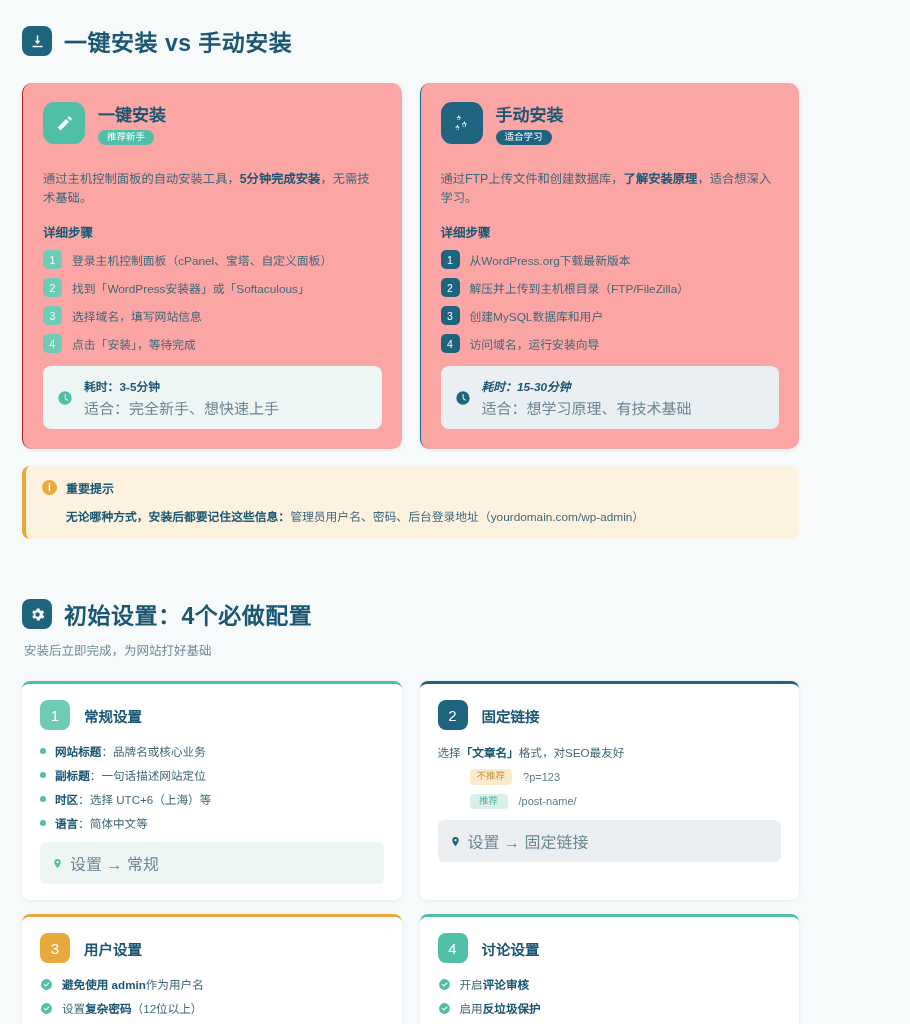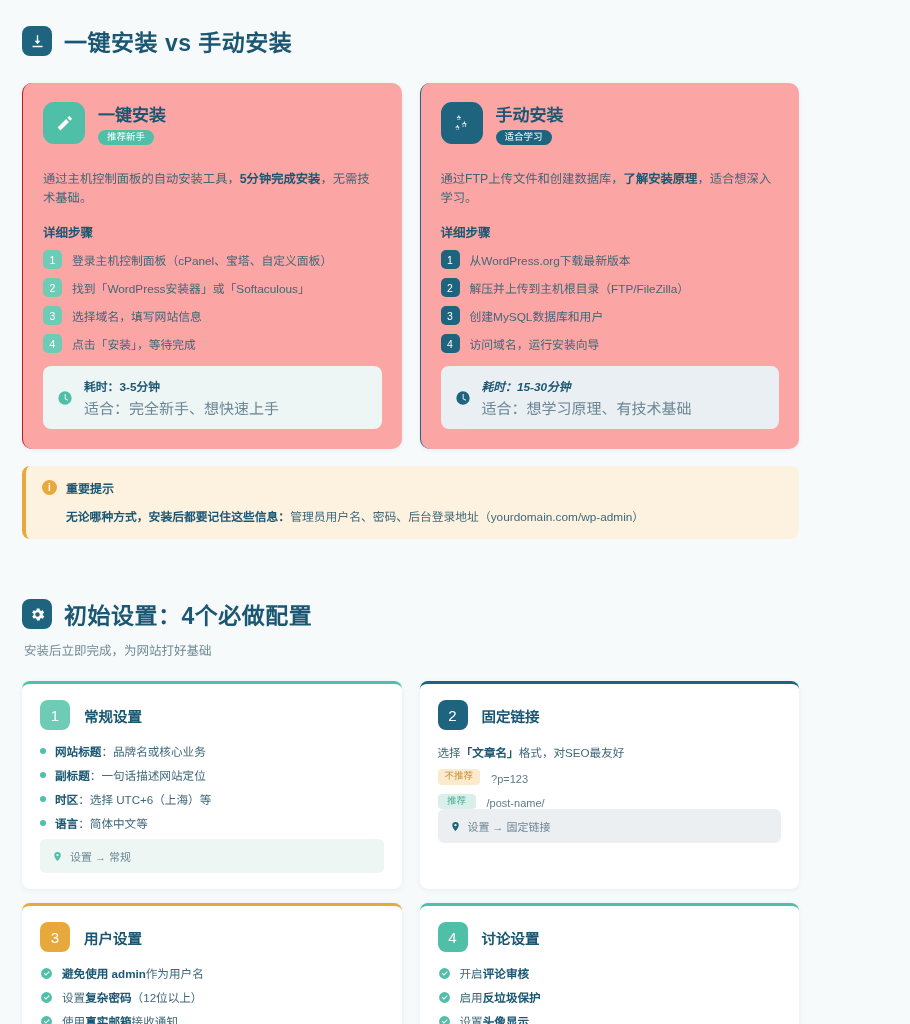--- a/index.html
+++ b/index.html
@@ -112,33 +112,33 @@
   .scard.c3 .scard-num { background: #e8a93c; }
   .scard.c4 .scard-num { background: #4fbfa8; }
   .scard-title { font-size: 14.5px; font-weight: bold; color: #1b5773; }
   .bullets { list-style: none; margin-top: 13px; }
   .bullets li { display: flex; align-items: baseline; gap: 9px; margin-bottom: 8px; font-size: 11.6px; color: #3f6777; }
   .bullets li b { color: #1b5773; }
   .dot { width: 6px; height: 6px; border-radius: 50%; background: #4fbfa8; flex: 0 0 auto; position: relative; top: -2px; }
   .check { width: 13px; height: 13px; flex: 0 0 auto; position: relative; top: 2px; }
   .check svg { width: 13px; height: 13px; fill: #4fbfa8; display: block; }
   .pathbar {
-    margin-top: 0; background: #eef6f4; border-radius: 6px;
+    margin-top: 11px; background: #eef6f4; border-radius: 6px;
     padding: 9px 12px; display: flex; align-items: center; gap: 7px;
-    font-size: 11px; color: #6b8694;
+    font-size: 16px; color: #6b8694;
   }
   .scard.c2 .pathbar { background: #eceff2; }
   .scard.c3 .pathbar { background: #fdf2e0; }
   .pin { width: 11px; height: 11px; flex: 0 0 auto; }
   .pin svg { width: 11px; height: 11px; fill: #4fbfa8; display: block; }
   .scard.c2 .pin svg { fill: #1e647f; }
   .scard.c3 .pin svg { fill: #e8a93c; }
   .perma-desc { font-size: 11.6px; color: #3f6777; margin-top: 14px; }
   .perma-desc b { color: #1b5773; }
-  .perma-row { display: flex; align-items: flex-end; gap: 11px; margin-top: 9px; font-size: 11px; color: #6b8694; }
+  .perma-row { display: flex; align-items: center; gap: 11px; margin-top: 9px; font-size: 11px; color: #6b8694; margin-left: 32px; }
   .tag {
     font-size: 9.5px; border-radius: 4px; padding: 2px 7px 3px 7px; line-height: 1.1;
     min-width: 38px; text-align: center;
   }
   .tag.bad { background: #fbeacb; color: #c79340; }
   .tag.good { background: #d9f0ea; color: #4fae9a; }
   .perma-code { font-size: 11px; color: #5c7c8a; }
 </style>
 </head>
 <body>

